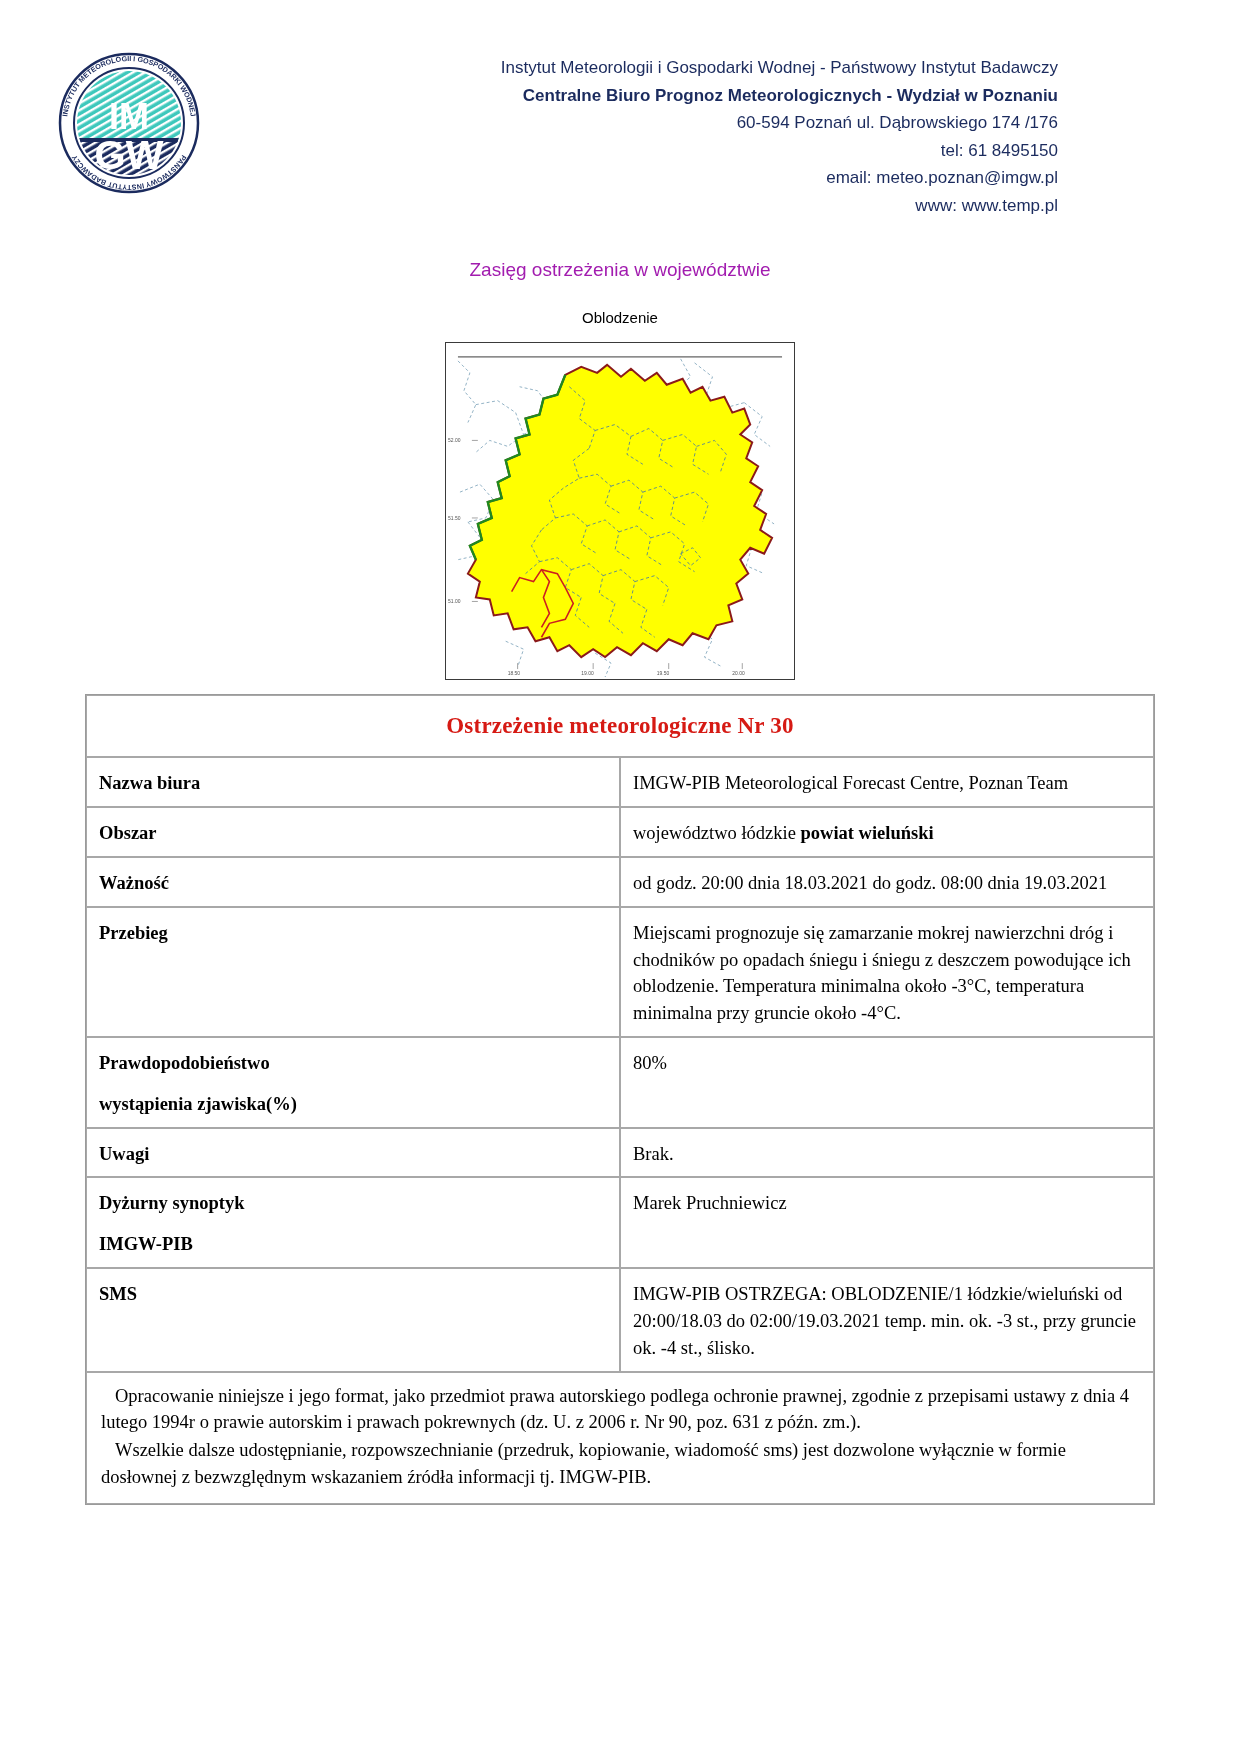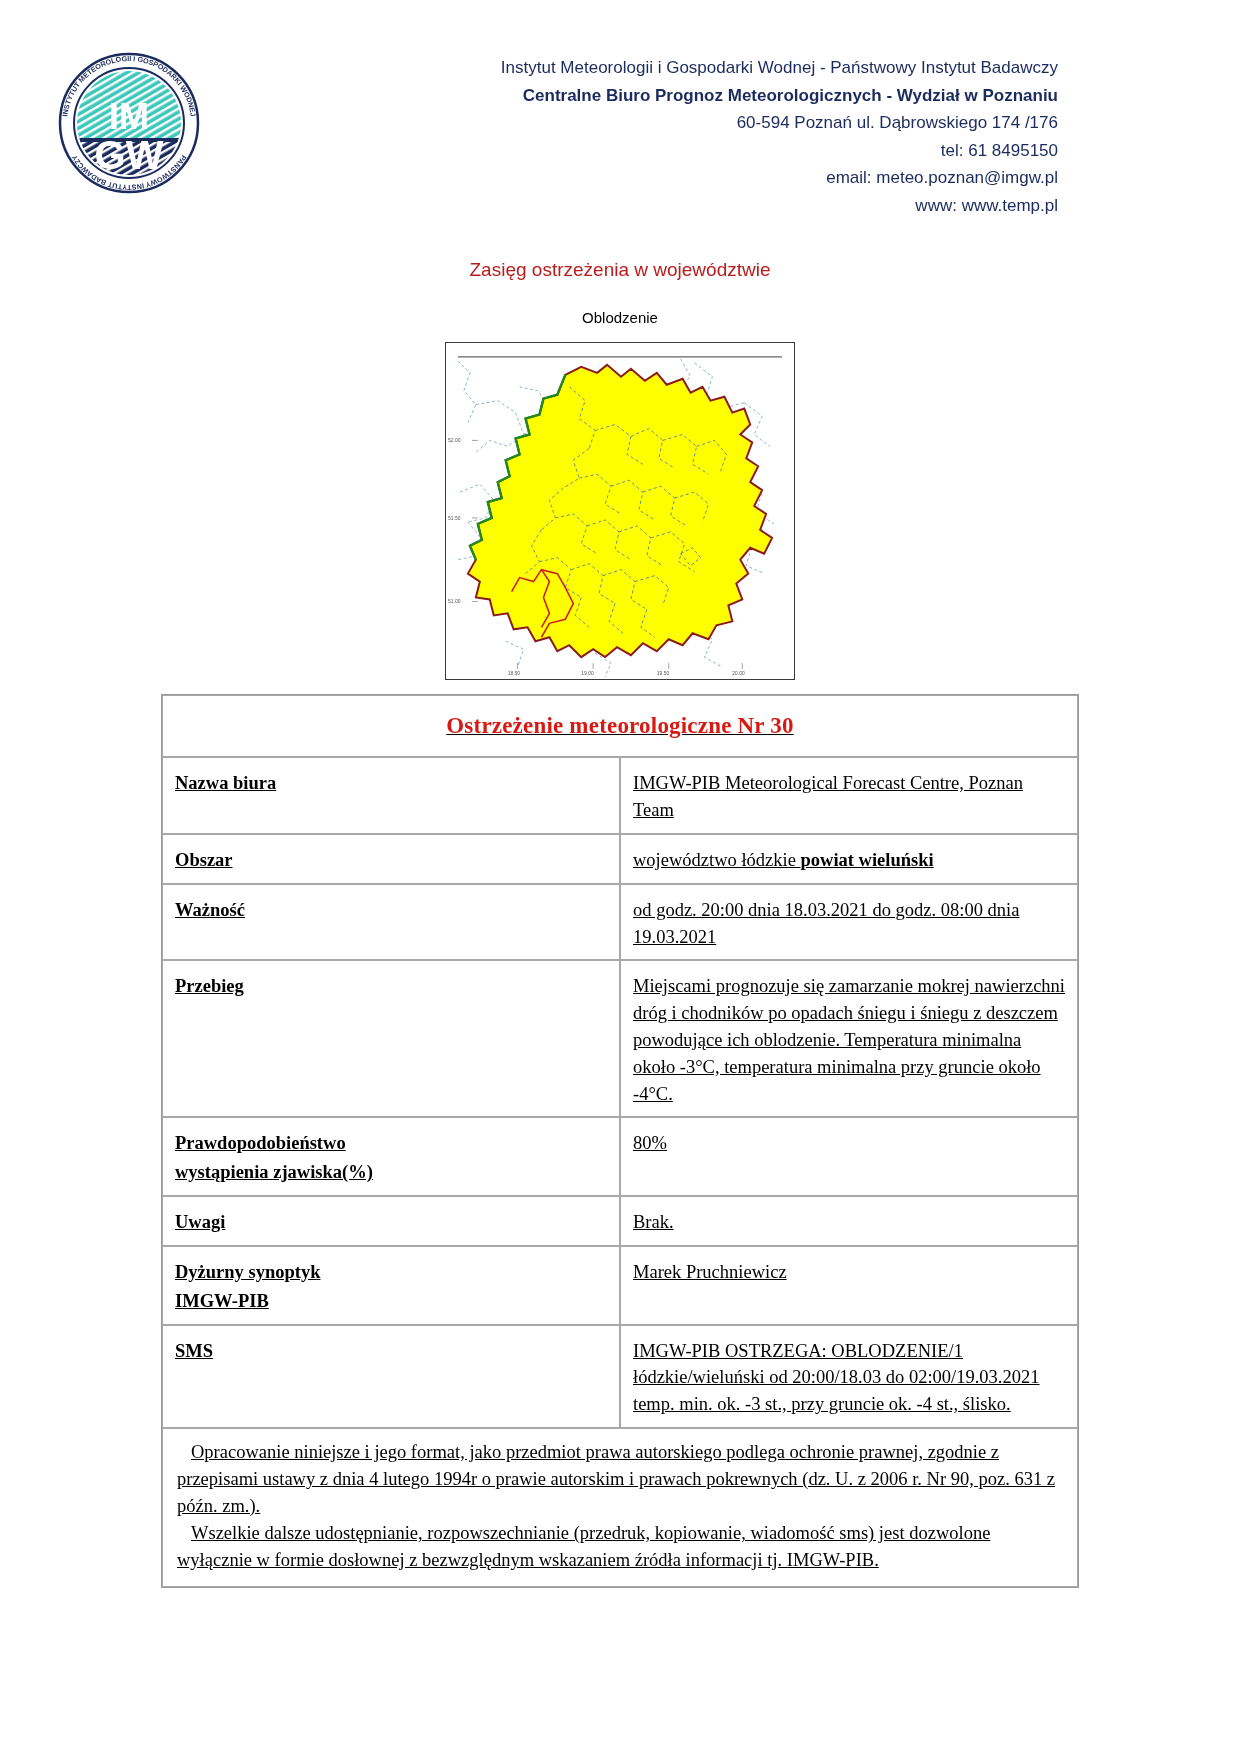--- a/index.html
+++ b/index.html
@@ -45,21 +45,21 @@
 
   
   .map-section {
     position: relative;
     margin-top: 44px;
     text-align: center;
   }
   .map-heading {
     font-family: "Liberation Sans", sans-serif;
     font-size: 19px;
-    color: #b91c1c;
+    color: #a21caf;
     margin: 0 0 28px 0;
   }
   .map-subheading {
     font-family: "Liberation Sans", sans-serif;
     font-size: 15px;
     color: #000;
     margin: 0 0 16px 0;
   }
   .map-frame {
     width: 350px;
@@ -69,22 +69,21 @@
     background: #ffffff;
     position: relative;
     box-sizing: border-box;
     overflow: hidden;
   }
   .map-frame svg { display: block; width: 100%; height: 100%; }
 
   
   .table-wrap {
     margin: 14px auto 0 auto;
-    width: 918px;
-    text-decoration: underline;
+    width: 1070px;
   }
   table.warn {
     border-collapse: separate;
     border-spacing: 0;
     width: 100%;
     table-layout: fixed;
     border: 1px solid #9a9a9a;
     background: #ffffff;
   }
   table.warn td {
@@ -104,21 +103,21 @@
     padding: 13px 8px 14px 8px !important;
   }
   .title-text {
     color: #d61a14;
     font-weight: bold;
     font-size: 23px;
     letter-spacing: 0.2px;
   }
 
   .cell-line { display: block; }
-  .cell-line + .cell-line { margin-top: 2px; }
+  .cell-line + .cell-line { margin-top: 14px; }
 
   td.footer-cell {
     padding: 10px 14px 12px 14px !important;
     font-size: 18.5px;
     line-height: 1.5;
   }
   .footer-para { margin: 0; text-indent: 14px; }
   .footer-para + .footer-para { margin-top: 1px; }
 </style>
 </head>

